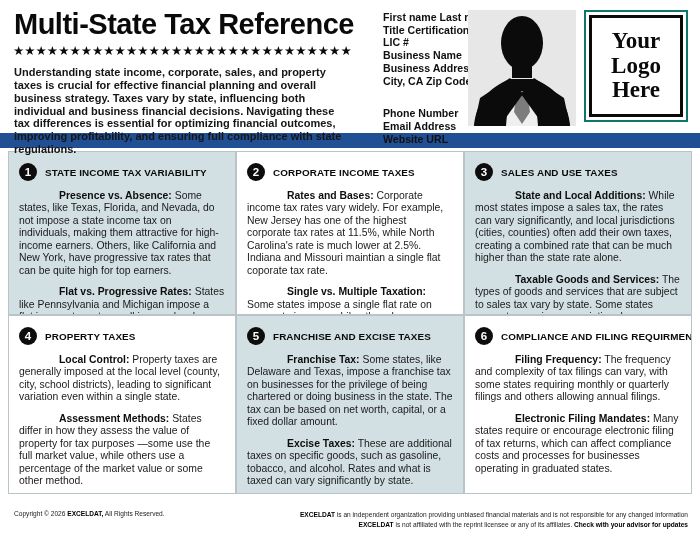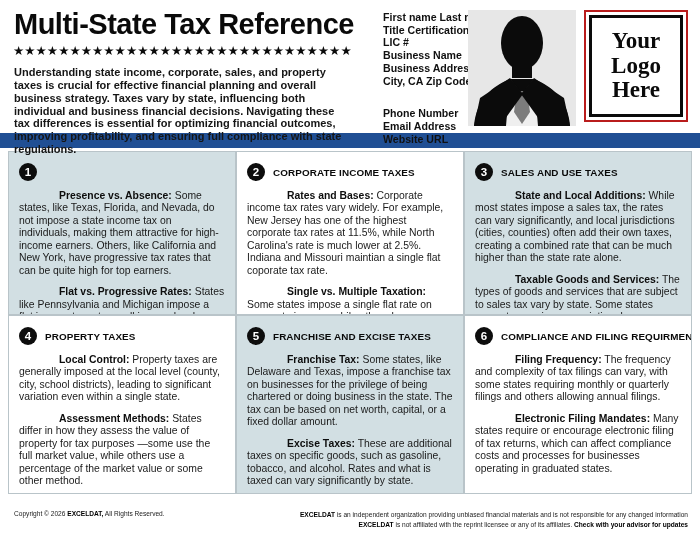--- a/index.html
+++ b/index.html
@@ -28,21 +28,21 @@
   }
   .contact .group2{margin-top:20px;}
   .contact div{white-space:nowrap;padding-left:36px;}
   .headshot{
     position:absolute;left:468px;top:10px;width:108px;height:116px;
     background:#e7e7e7;
   }
   .headshot svg{display:block;width:100%;height:100%;}
   .logo-box{
     position:absolute;left:584px;top:10px;width:104px;height:112px;
-    border:2px solid #b91c1c;background:#fff;box-sizing:border-box;
+    border:2px solid #0f766e;background:#fff;box-sizing:border-box;
     display:flex;align-items:center;justify-content:center;
   }
   .logo-inner{
     position:absolute;left:3px;top:3px;right:3px;bottom:3px;
     border:3px solid #0a0a0a;
     display:flex;flex-direction:column;align-items:center;justify-content:center;
   }
   .logo-inner span{
     font-family:"Liberation Serif","DejaVu Serif",serif;
     font-weight:700;font-size:23px;line-height:1.08;color:#0a0a0a;
@@ -120,20 +120,21 @@
   </div>
 </div>
 
 <div class="bar"></div>
 
 <div class="grid">
 
   <div class="cell tint">
     <div class="cell-head">
       <span class="badge">1</span>
+      <span class="cell-title">STATE INCOME TAX VARIABILITY</span>
     </div>
     <p><b>Presence vs. Absence:</b><span> Some states, like Texas, Florida, and Nevada, do not impose a state income tax on individuals, making them attractive for high-income earners. Others, like California and New York, have progressive tax rates that can be quite high for top earners.</span></p>
     <p><b>Flat vs. Progressive Rates:</b><span> States like Pennsylvania and Michigan impose a flat income tax rate on all income levels, while states like California and New York use a progressive system where rates increase with income.</span></p>
   </div>
 
   <div class="cell">
     <div class="cell-head">
       <span class="badge">2</span>
       <span class="cell-title">CORPORATE INCOME TAXES</span>
     </div>

